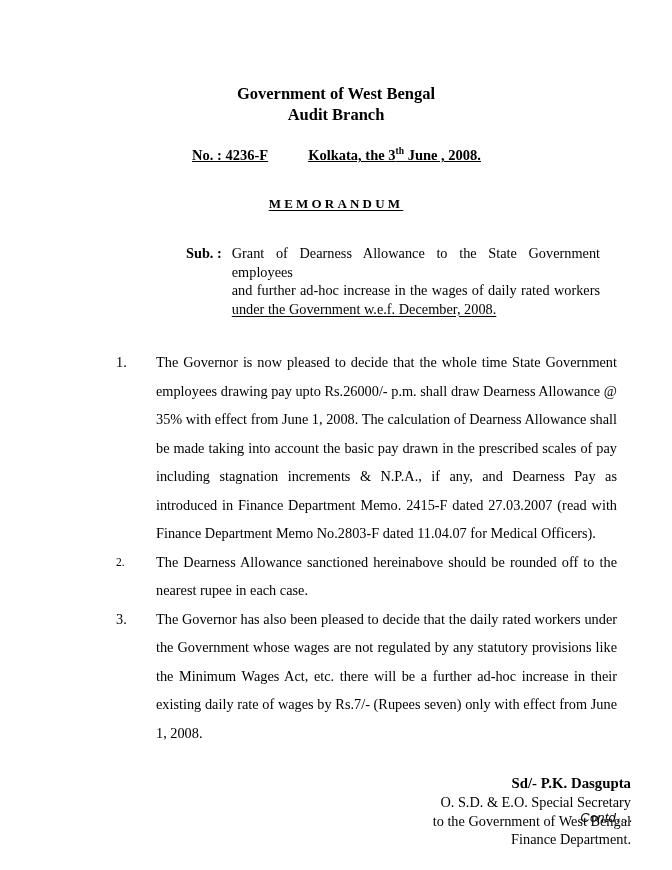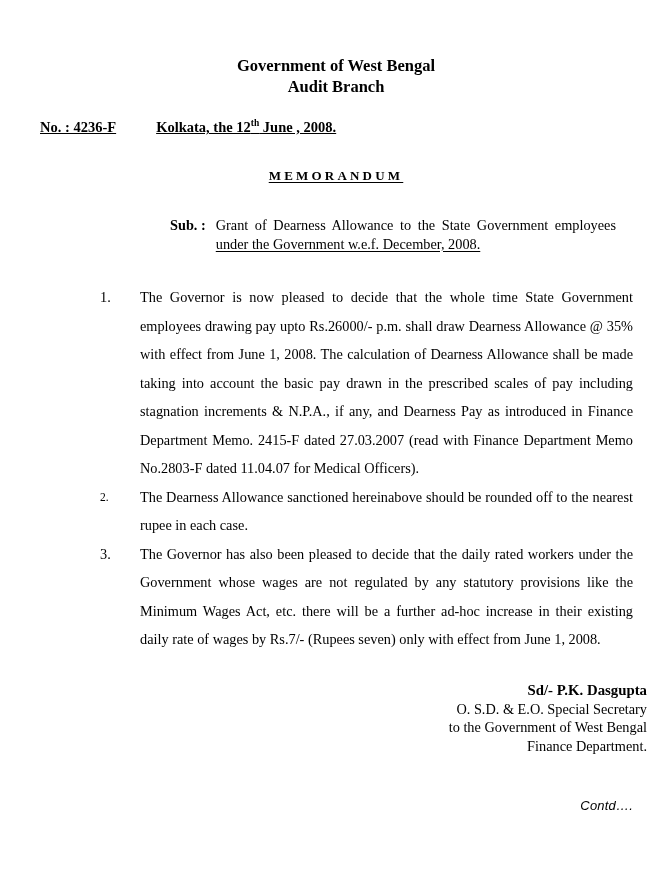--- a/index.html
+++ b/index.html
@@ -11,44 +11,44 @@
     width: 672px;
     height: 870px;
     position: relative;
     font-family: "Liberation Serif", "DejaVu Serif", serif;
     color: #000000;
     -webkit-font-smoothing: antialiased;
   }
 
   .page {
     position: absolute;
-    left: 0; top: 0;
+    left: 0; top: 12px;
     width: 672px;
     height: 666px;
     box-sizing: border-box;
-    padding: 0;
+    padding: 16px;
   }
 
   
   .letterhead {
     margin-top: 56px;
     text-align: center;
     font-weight: bold;
     font-size: 16.5px;
     line-height: 20.5px;
   }
   .letterhead div { white-space: nowrap; }
 
   
   .ref-row {
     margin-top: 22px;
     padding-left: 40px;
     padding-right: 39px;
     display: flex;
-    justify-content: flex-start;
+    justify-content: center;
     align-items: baseline;
     font-weight: bold;
     font-size: 14.5px;
     gap: 40px;
   }
   .ref-no { text-decoration: underline; white-space: nowrap; }
   .ref-date { text-decoration: underline; white-space: nowrap; }
   .ref-date sup {
     font-size: 9.5px;
     vertical-align: super;
@@ -152,29 +152,30 @@
 
 <div class="page">
 
   <div class="letterhead">
     <div>Government of West Bengal</div>
     <div>Audit Branch</div>
   </div>
 
   <div class="ref-row">
     <span class="ref-no">No.  : 4236-F</span>
-    <span class="ref-date"><span>Kolkata, the 12</span><sup>th</sup><span> June , 2008.</span></span>
+    <span class="ref-date"><span>Kolkata, the 3</span><sup>th</sup><span> June , 2008.</span></span>
   </div>
 
   <div class="memo-title">MEMORANDUM</div>
 
   <div class="subject">
     <span class="subject-label">Sub. :</span>
     <span class="subject-body">
       <span class="ln just">Grant of Dearness Allowance to the State Government employees</span>
+      <span class="ln just">and further ad-hoc increase in the wages of daily rated workers</span>
       <span class="ln last">under the Government w.e.f. December, 2008.</span>
     </span>
   </div>
 
   <div class="clauses">
 
     <div class="clause">
       <span class="marker">1.</span>
       <span>The Governor is now pleased to decide that the whole time State Government employees drawing pay upto Rs.26000/- p.m. shall draw Dearness Allowance @ 35% with effect from June 1, 2008. The calculation of Dearness Allowance shall be made taking into account the basic pay drawn in the prescribed scales of pay including stagnation increments &amp; N.P.A., if any, and Dearness Pay as introduced in Finance Department Memo. 2415-F dated 27.03.2007 (read with Finance Department Memo No.2803-F dated 11.04.07 for Medical Officers).</span>
     </div>

